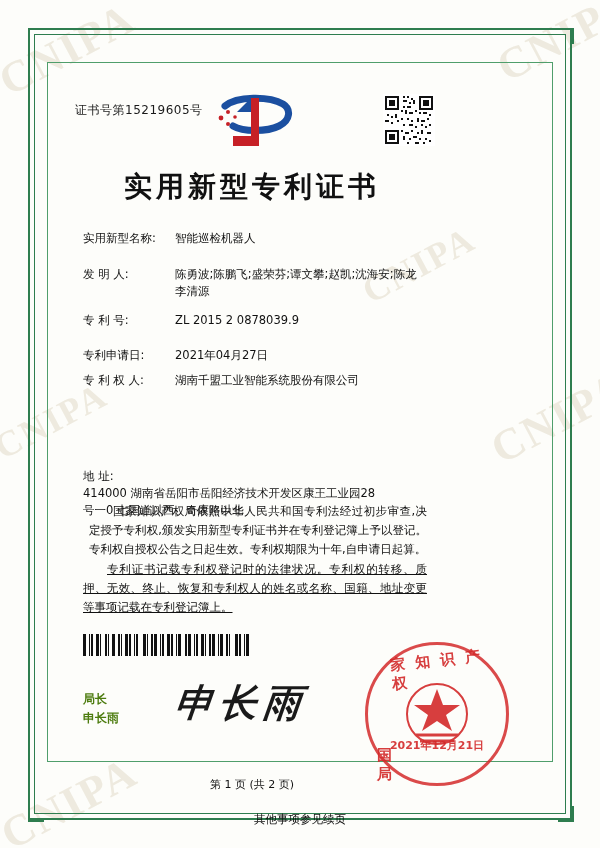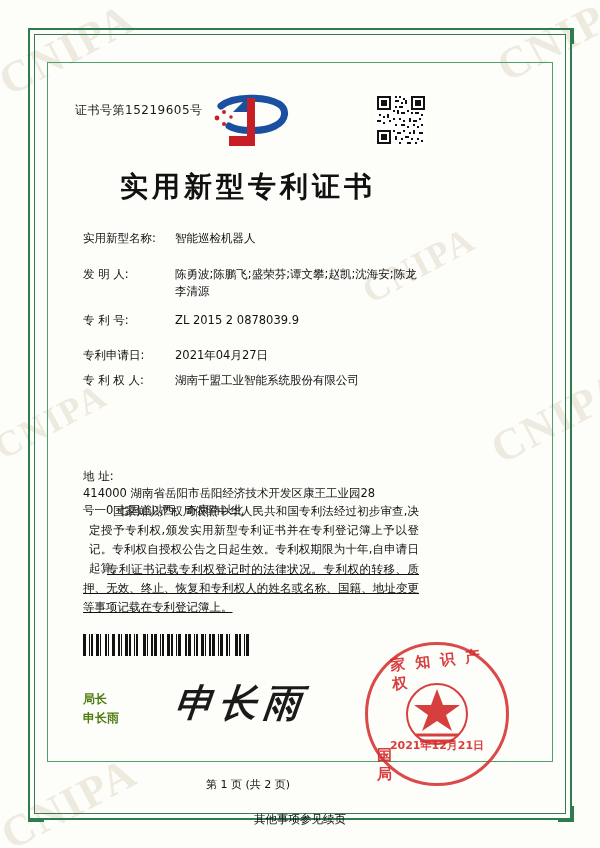--- a/index.html
+++ b/index.html
@@ -58,21 +58,21 @@
   }
   .corner {
     position: absolute;
     width: 14px; height: 14px;
     border: 2px solid #2e7d4f;
   }
 
   .content {
     position: absolute;
     left: 47px; top: 62px;
-    width: 402px; height: 700px;
+    width: 402px; height: 700px; padding-left: 8px;
   }
 
   .cert-no {
     position: absolute;
     left: 28px; top: 40px;
     font-family: "DejaVu Sans", sans-serif;
     font-size: 12px;
     color: #1a1a1a;
     letter-spacing: .5px;
   }

